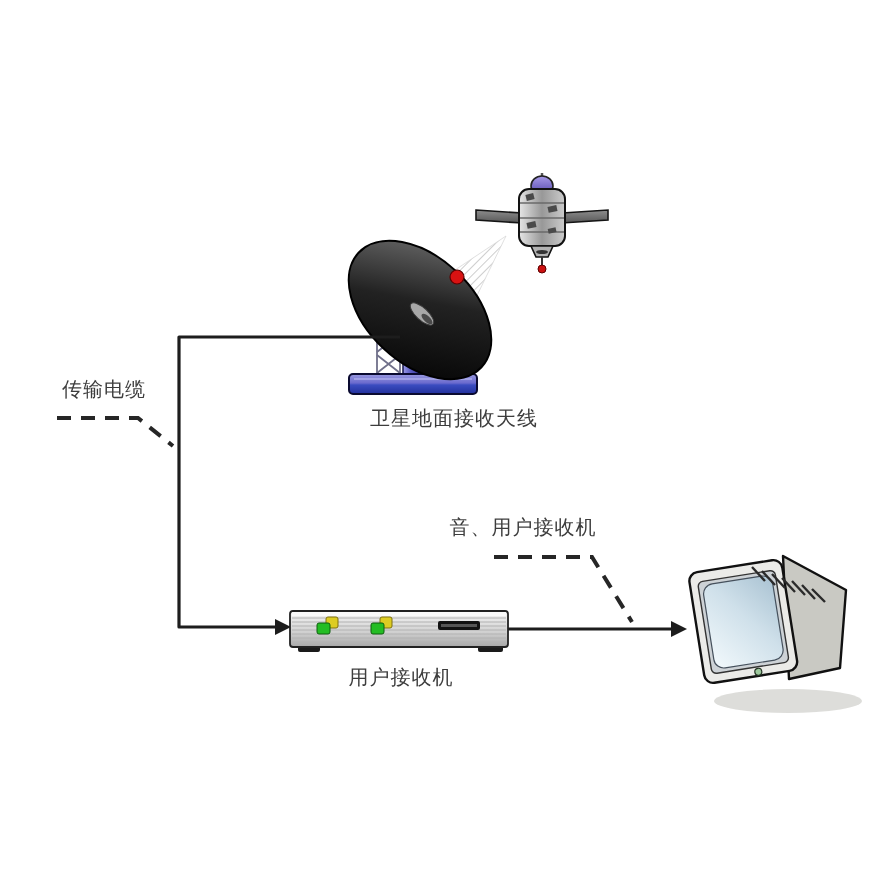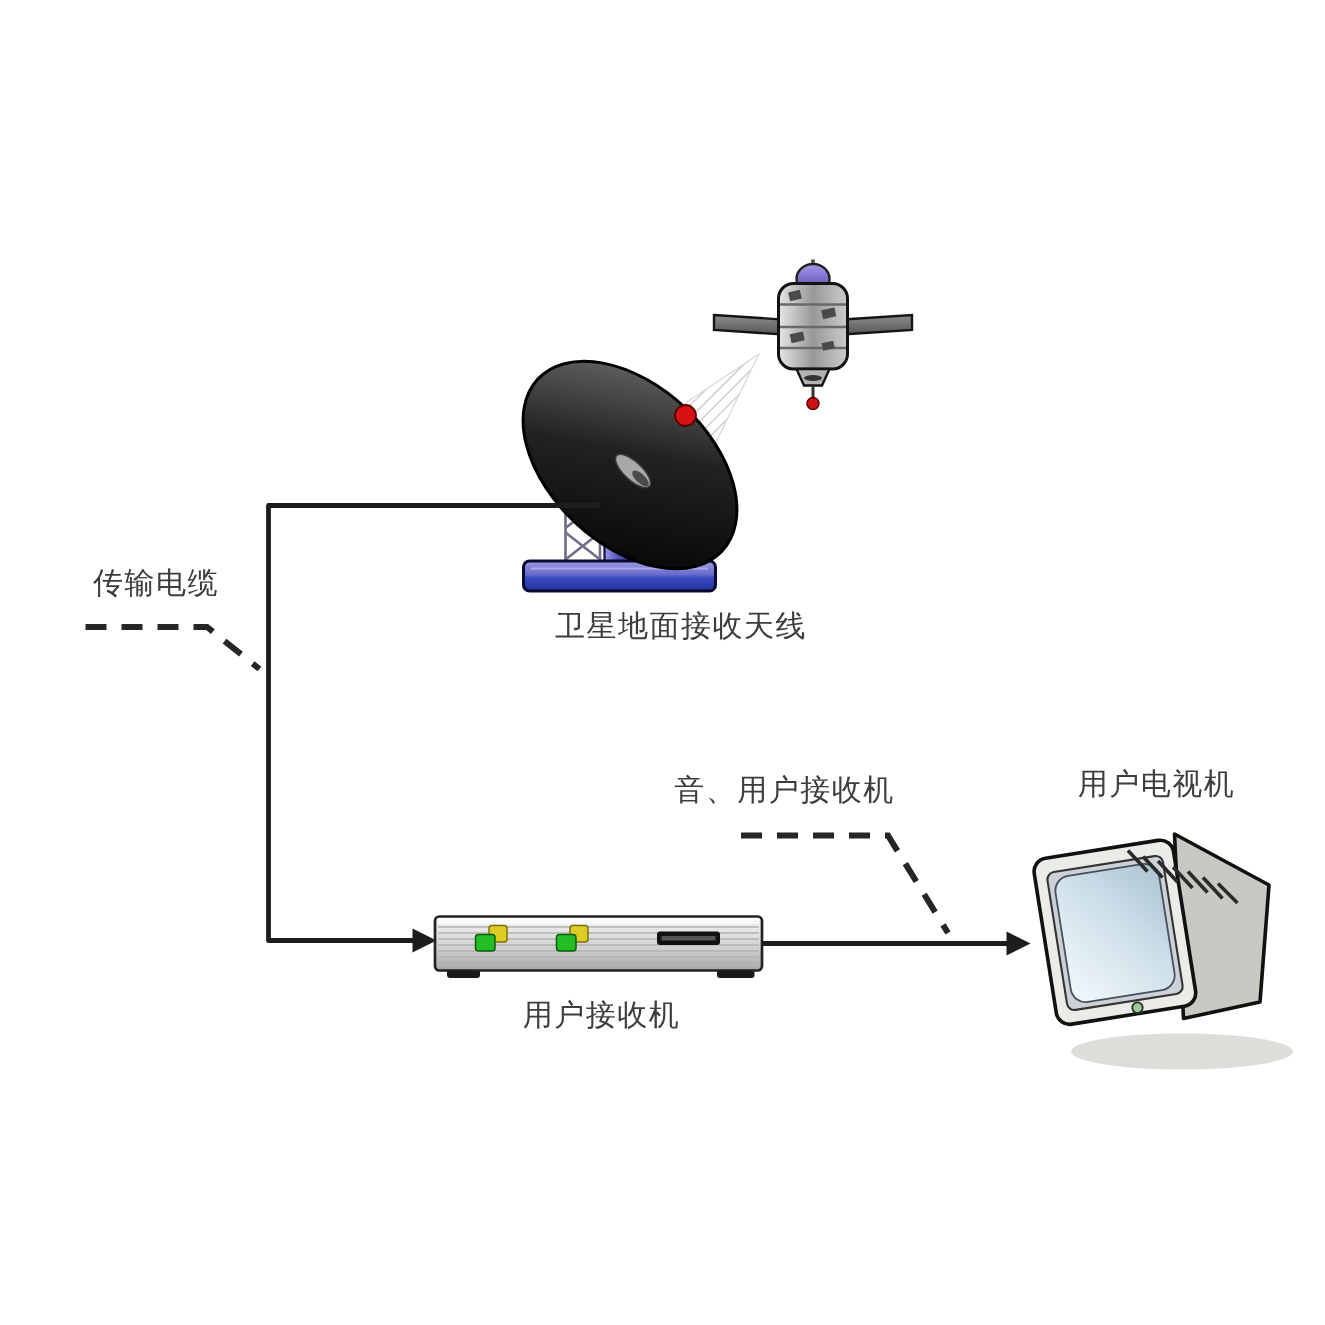--- a/index.html
+++ b/index.html
@@ -174,17 +174,16 @@
     </g>
   </g>
 </svg>
 
 <div class="lbl" style="left:104px;top:374px;">传输电缆</div>
 
 <div class="lbl" style="left:420px;top:403px;margin-left:34px;">卫星地面接收天线</div>
 
 <div class="lbl" style="left:523px;top:512px;">音、用户接收机</div>
 
-<div class="lbl" style="left:771px;top:508px;">用户电视机</div>
 
 <div class="lbl" style="left:401px;top:662px;">用户接收机</div>
 
 </div>
 
 </body></html>

